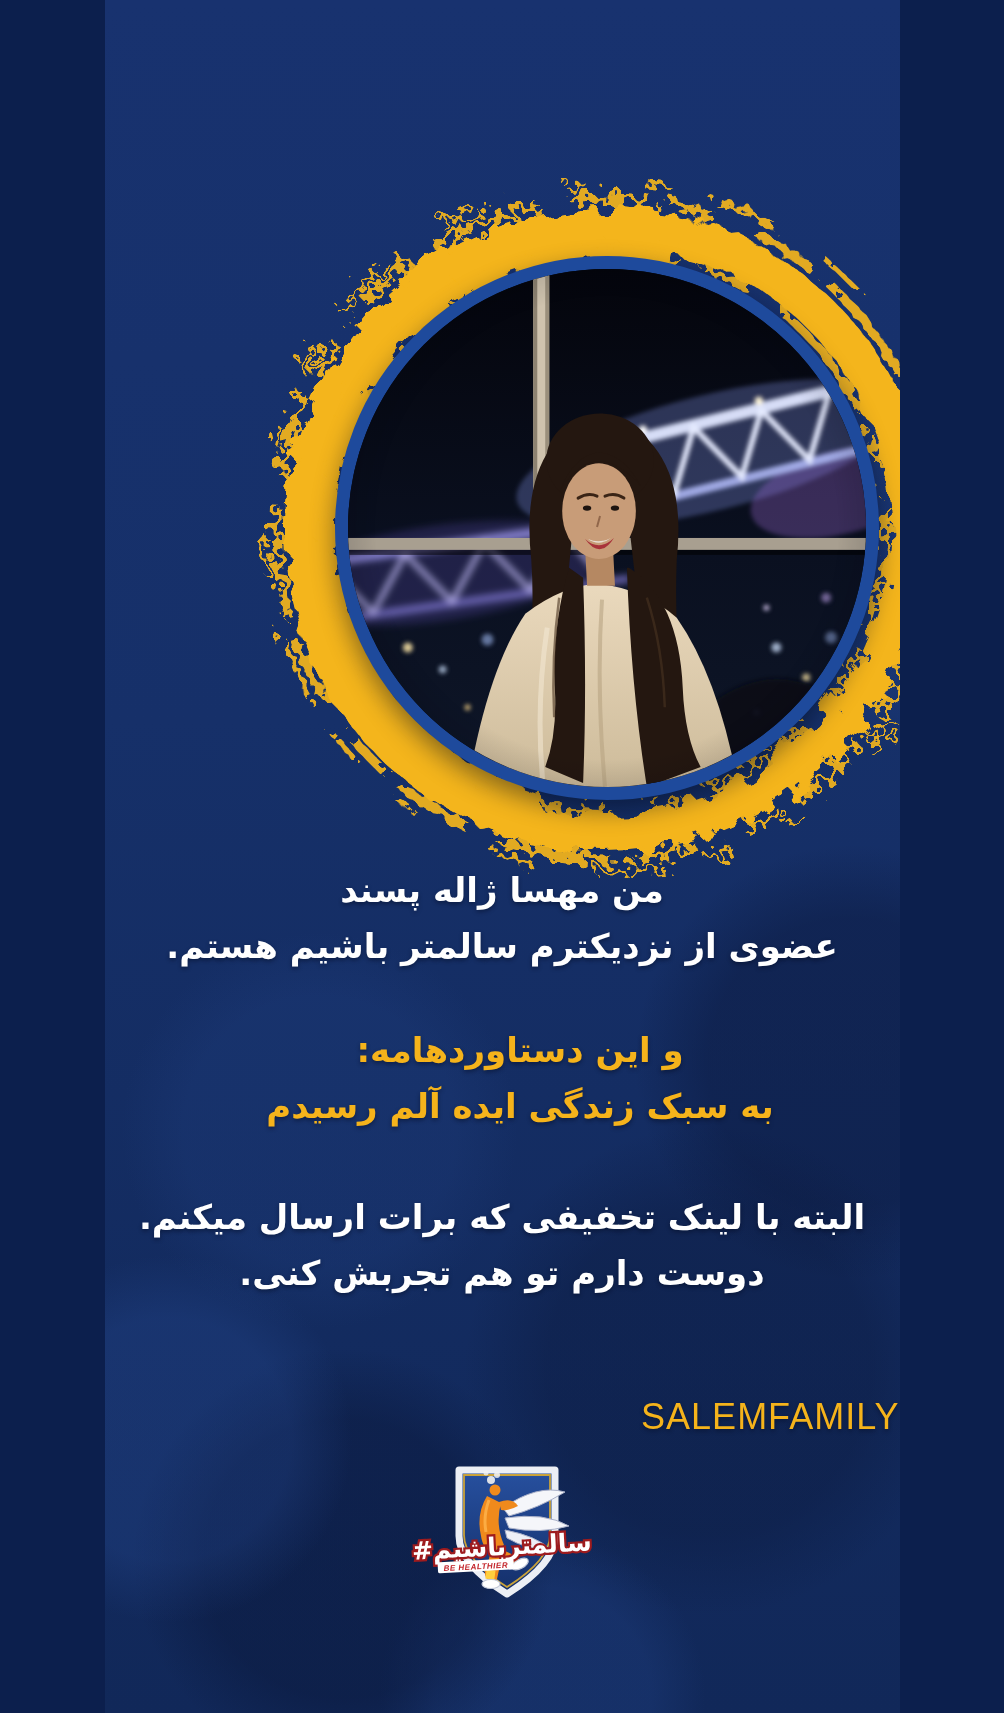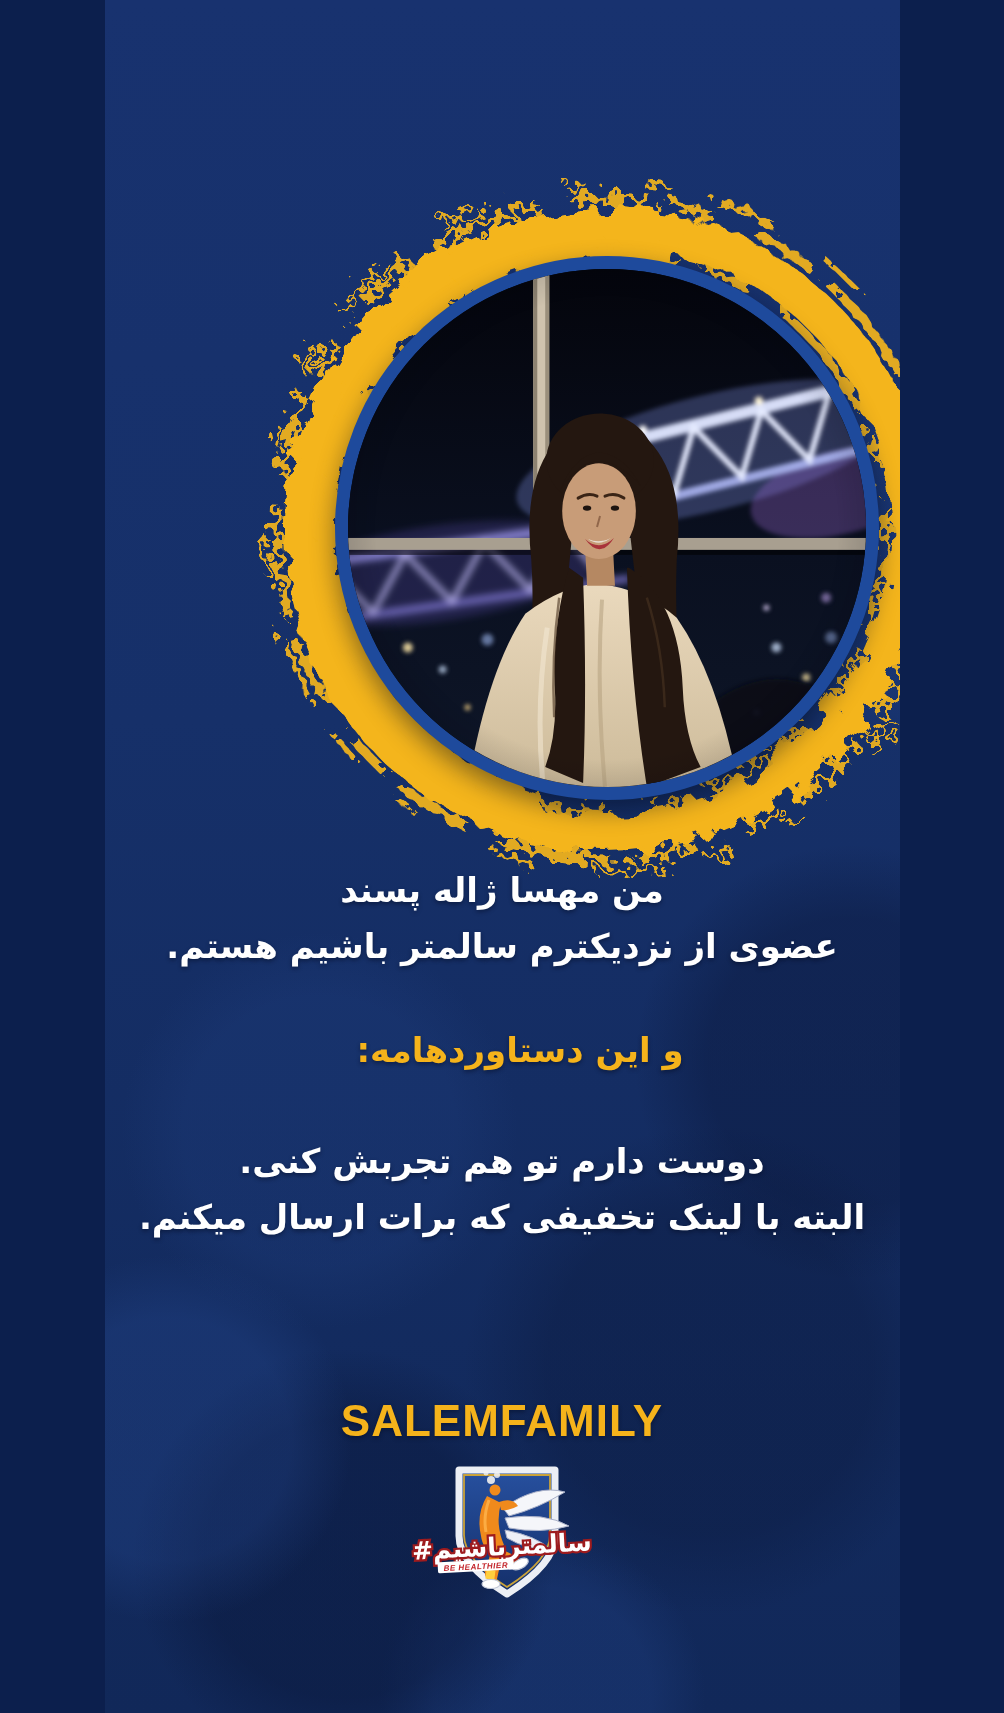--- a/index.html
+++ b/index.html
@@ -27,22 +27,22 @@
   .photo-disc svg{display:block;width:100%;height:100%;}
   .text-block{position:absolute;top:862px;left:0;right:0;text-align:center;direction:rtl;}
   .fa-line{
     font-size:34px;font-weight:bold;line-height:56px;color:#ffffff;
     text-shadow:0 2px 4px rgba(2,8,28,0.45);
   }
   .fa-yellow{color:#f5b31b;padding-left:36px;}
   .para-2{margin-top:48px;}
   .para-3{margin-top:55px;}
   .promo{
-    position:absolute;top:1396px;left:0;right:0;text-align:center;
-    font-family:"Liberation Sans",sans-serif;font-weight:bold;font-size:44px;
+    position:absolute;top:1396px;left:0;right:0;text-align:right;
+    font-family:"Liberation Sans",sans-serif;font-weight:normal;font-size:36px;
     letter-spacing:1px;color:#f5b31b;text-shadow:0 2px 4px rgba(2,8,28,0.45);
   }
   .logo-wrap{position:absolute;top:1458px;left:50%;transform:translateX(-50%);width:190px;height:150px;}
   .logo-wrap svg{display:block;}
   .tagline-text{font-family:"Liberation Sans",sans-serif;font-weight:bold;font-style:italic;}
   .hashtag-text{font-family:"DejaVu Sans",sans-serif;font-weight:bold;}
 </style>
 </head>
 <body>
 
@@ -175,24 +175,25 @@
     </div>
   </div>
 
   <section class="text-block">
     <div>
       <div class="fa-line">من مهسا ژاله پسند</div>
       <div class="fa-line">عضوی از نزدیکترم سالمتر باشیم هستم.</div>
     </div>
     <div class="para-2">
       <div class="fa-line fa-yellow">و این دستاوردهامه:</div>
+      <div class="fa-line fa-yellow">به سبک زندگی ایده آلم رسیدم</div>
     </div>
     <div class="para-3">
+      <div class="fa-line">البته با لینک تخفیفی که برات ارسال میکنم.</div>
       <div class="fa-line">دوست دارم تو هم تجربش کنی.</div>
-      <div class="fa-line">البته با لینک تخفیفی که برات ارسال میکنم.</div>
     </div>
   </section>
 
   <div class="promo">SALEMFAMILY</div>
 
   <div class="logo-wrap">
     <svg width="190" height="150" viewBox="0 0 190 150" aria-hidden="true">
       <defs>
         <linearGradient id="shieldG" x1="0" y1="0" x2="0" y2="1">
           <stop offset="0" stop-color="#27509f"></stop>

